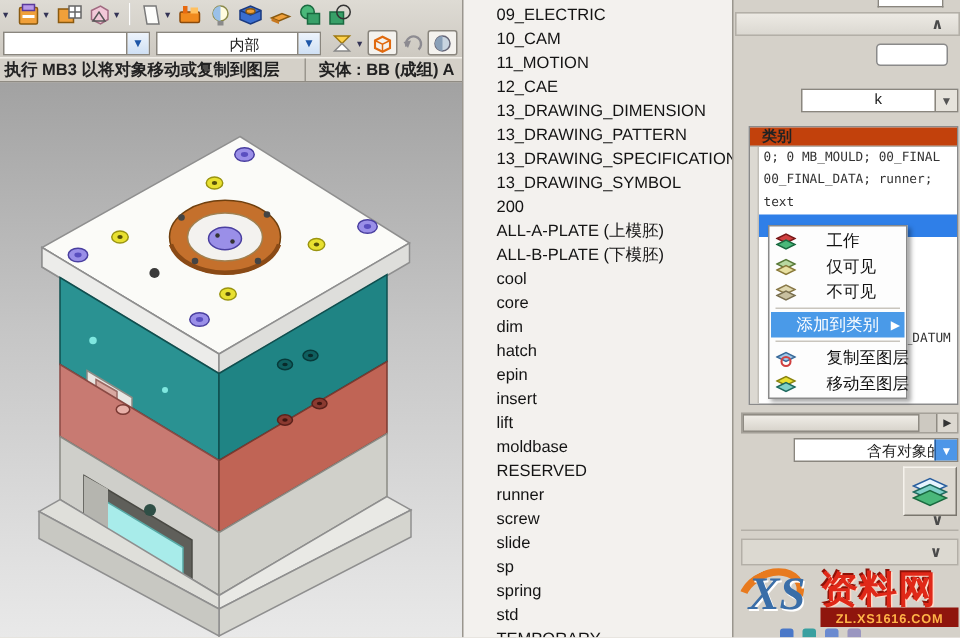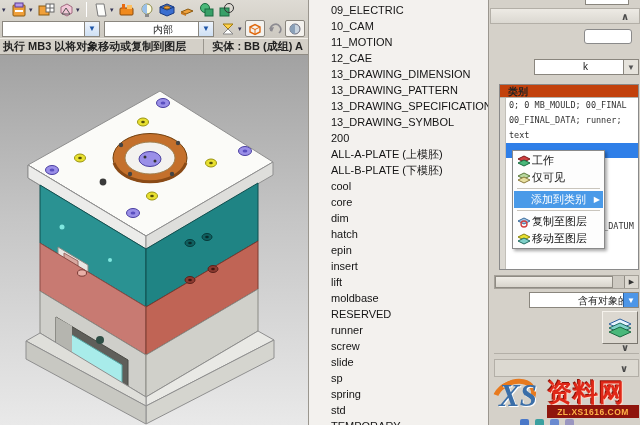--- a/index.html
+++ b/index.html
@@ -65,21 +65,21 @@
   .layers-btn { position:absolute; left:113px; top:311px; width:36px; height:33px; background:#dcd8d0;
                 border:1px solid; border-color:#f5f2ec #7a766e #7a766e #f5f2ec; display:flex; align-items:center; justify-content:center; }
   .rp-bar1 { position:absolute; left:5px; top:341px; width:145px; height:13px; border-bottom:1px solid #b3afa7;
              display:flex; justify-content:flex-end; align-items:center; }
   .rp-bar2 { position:absolute; left:5px; top:359px; width:145px; height:18px; background:#dcd9d1; border:1px solid #b3afa7;
              display:flex; justify-content:flex-end; align-items:center; }
 
   
   .ctx-menu { position:absolute; left:512px; top:150px; width:93px; background:#fdfdfd; border:1px solid #8a8a8a;
               box-shadow:2px 2px 3px rgba(0,0,0,.35); z-index:50; padding:1px; }
-  .mi { height:17px; display:flex; align-items:center; font-size:11px; color:#111; gap:1px; padding:0 2px; white-space:nowrap; }
+  .mi { height:17px; display:flex; align-items:center; font-size:11px; color:#111; gap:20px; padding:0 2px; white-space:nowrap; }
   .mi .mico { width:15px; flex:0 0 auto; display:flex; justify-content:center; }
   .mi-sep { height:1px; background:#c9c5bd; margin:2px 3px; }
   .mi.hl { background:#4a9ae8; color:#fff; justify-content:center; position:relative; }
   .mi.hl .sub { position:absolute; right:3px; font-size:8px; }
 
   
   .watermark { position:absolute; left:487px; top:374px; width:153px; height:51px; z-index:60; pointer-events:none; }
   .wm-logo { position:absolute; left:4px; top:2px; width:56px; height:42px; }
   .wm-swirl { position:absolute; left:0; top:4px; width:46px; height:34px; border:5px solid transparent;
               border-top-color:#e87a1e; border-right-color:#e87a1e; border-radius:50%; transform:rotate(-25deg); }
@@ -419,20 +419,29 @@
     </div>
     <div class="mi">
       <span class="mico">
         <svg width="14" height="12">
             <path d="M1,4 L7,1 L13,4 L7,7 Z" fill="#b8d8a0" stroke="#5a7a3a"></path>
             <path d="M1,8 L7,5 L13,8 L7,11 Z" fill="#e8e0a0" stroke="#8a7a3a"></path>
           </svg>
       </span>
       <span>仅可见</span>
     </div>
+    <div class="mi">
+      <span class="mico">
+        <svg width="14" height="12">
+            <path d="M1,4 L7,1 L13,4 L7,7 Z" fill="#e0d8b0" stroke="#8a7a4a"></path>
+            <path d="M1,8 L7,5 L13,8 L7,11 Z" fill="#c8c0a0" stroke="#7a7050"></path>
+          </svg>
+      </span>
+      <span>不可见</span>
+    </div>
     <div class="mi-sep"></div>
     <div class="mi hl">
       <span>添加到类别</span>
       <span class="sub">▶</span>
     </div>
     <div class="mi-sep"></div>
     <div class="mi">
       <span class="mico">
         <svg width="14" height="12">
             <path d="M1,5 L7,2 L13,5 L7,8 Z" fill="#a0c8e8" stroke="#3a6a9a"></path>

